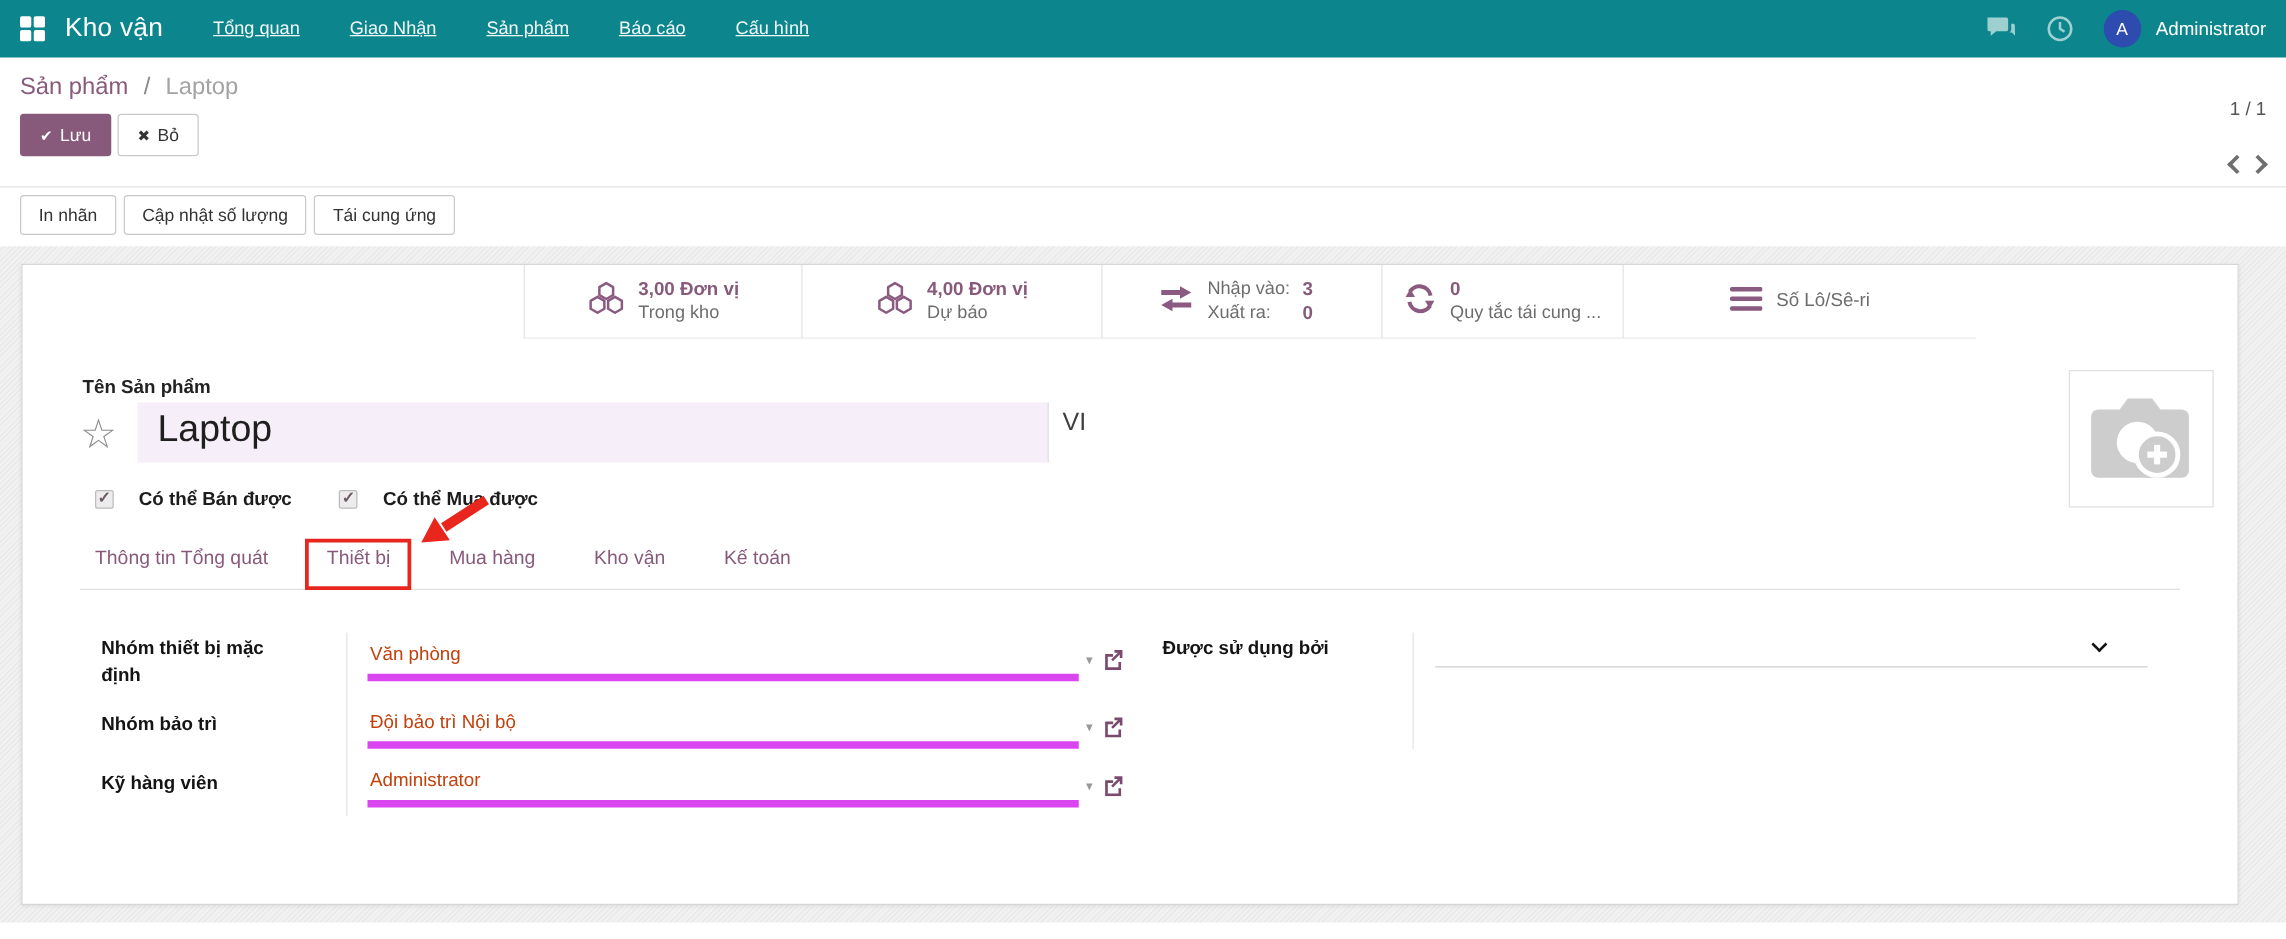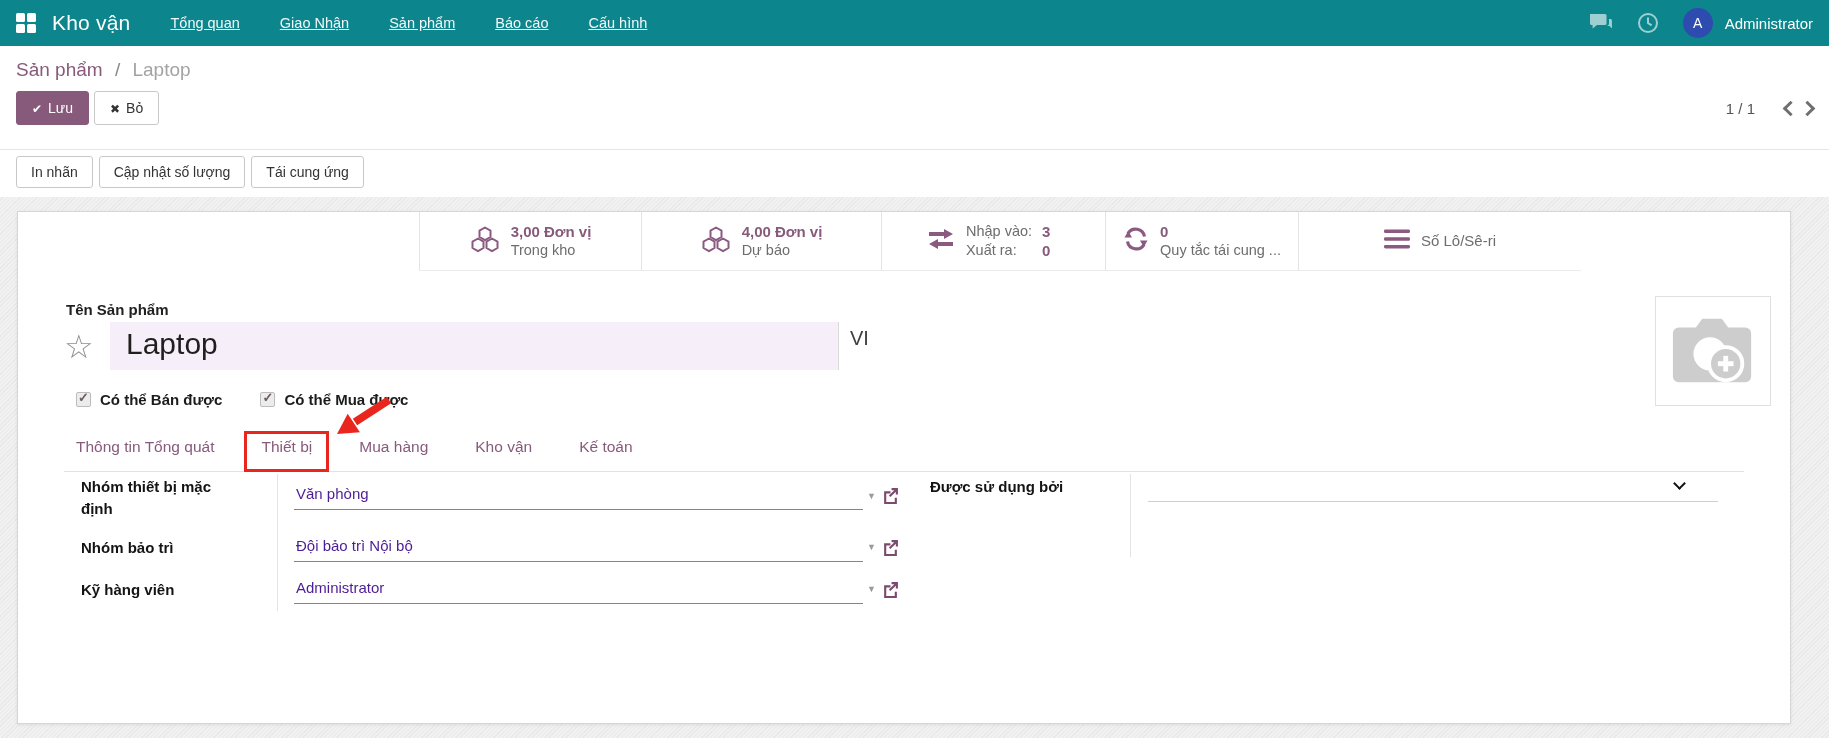--- a/index.html
+++ b/index.html
@@ -25,21 +25,21 @@
   
   .breadcrumb { padding:13px 16px 2px; font-size:19px; }
   .bc-parent { color:#875A7B; cursor:pointer; }
   .bc-sep { color:#888; margin:0 7px; }
   .bc-current { color:#a3a3a3; }
   .btnrow { display:flex; align-items:center; padding:7px 16px 0; height:43px; }
   .btn { font-size:14px; padding:8px 15px; border-radius:3px; border:1px solid #c9c9c9;
     background:#fff; color:#333; cursor:pointer; font-family:inherit; }
   .btn-save { background:#875A7B; border-color:#875A7B; color:#fff; margin-right:5px; }
   .btn .gl { margin-right:6px; font-size:12px; }
-  .pager { margin-left:auto; display:flex; align-items:center; gap:30px; }
+  .pager { margin-left:auto; display:flex; align-items:center; gap:30px;flex-direction:column; }
   .pager-count { font-size:15px; color:#555; }
   .chev { width:11px; height:11px; border-left:3px solid #6f6f6f;
     border-bottom:3px solid #6f6f6f; cursor:pointer; }
   .chev-left  { transform:rotate(45deg); }
   .chev-right { transform:rotate(225deg); margin-left:6px; }
   .cp-divider { border-top:1px solid #e4e4e4; margin-top:23px; }
   .toolbar { display:flex; gap:6px; padding:6px 16px 9px; }
   .toolbar .btn { padding:7px 14px; }
 
   
@@ -65,52 +65,52 @@
   .sheet-body { padding:30px 46px 0; }
   .name-label { font-size:15px; font-weight:700; color:#222; padding-left:2px; }
   .name-row { display:flex; align-items:stretch; margin-top:4px; }
   .star { width:46px; font-size:33px; color:#8f8f8f; display:flex; align-items:center;
     cursor:pointer; }
   .name-input { width:728px; background:#f6eef8; font-size:30px; color:#1f1f1f;
     padding:5px 16px 9px; cursor:text; }
   .vi-badge { border-left:1px solid #dadada; padding:5px 11px; font-size:20px;
     color:#404040; cursor:pointer; }
   .cb-row { display:flex; gap:38px; margin-top:21px; padding-left:12px; }
-  .cb-item { display:flex; align-items:center; gap:9px; cursor:pointer; }
+  .cb-item { display:flex; align-items:center; gap:20px; cursor:pointer; }
   .cb-box { width:15px; height:15px; background:#ececec; border:1px solid #bcbcbc;
     border-radius:2px; position:relative; }
   .cb-box::after { content:"\2713"; position:absolute; left:1px; top:-3px;
     font-size:13px; font-weight:700; color:#6d5a68; }
   .cb-label { font-size:15px; font-weight:700; color:#1c1c1c; }
 
   
   .tabs { display:flex; gap:47px; margin-top:18px; padding:12px 2px 0 12px;
     border-bottom:1px solid #e2e2e2; font-size:15.5px; color:#875A7B; }
   .tab { padding-bottom:15px; cursor:pointer; white-space:nowrap; }
   .tab-wrap { position:relative; }
   .red-box { position:absolute; left:-17px; right:-17px; top:-7px; bottom:-1px;
     border:3px solid #e9261d; }
   .red-arrow { position:absolute; left:64px; top:-44px; width:74px; height:46px; }
 
   
-  .fields { display:flex; }
+  .fields { display:flex; margin-top:32px; }
   .col { position:relative; }
   .col-left  { width:830px; padding-left:17px; }
   .col-right { flex:1; padding-left:36px; }
   .col-left::before  { content:""; position:absolute; left:213px; top:2px; bottom:6px;
     width:1px; background:#e3e3e3; }
   .col-right::before { content:""; position:absolute; left:236px; top:2px; bottom:60px;
     width:1px; background:#e3e3e3; }
   .f-row { display:flex; margin-bottom:13px; }
   .f-label { flex:0 0 196px; padding:4px 40px 0 0; font-size:15px; font-weight:700;
     color:#141414; line-height:1.45; }
   .col-right .f-label { flex:0 0 200px; padding-right:10px; }
   .f-ctrl { display:flex; align-items:center; margin-left:17px; }
-  .f-value { width:569px; font-size:15px; color:#4c1d95; padding:4px 2px 7px;
-    border-bottom:1px solid #d946ef; cursor:text; }
+  .f-value { width:569px; font-size:15px; color:#c2410c; padding:4px 2px 7px;
+    border-bottom:6px solid #d946ef; cursor:text; }
   .m2o-caret { font-size:9px; color:#9a9a9a; margin:0 6px 0 4px; }
   .ext-link { display:flex; cursor:pointer; }
   .select-box { flex:1; margin-left:18px; margin-right:26px; position:relative;
     height:30px; border-bottom:1px solid #cfcfcf; cursor:pointer; }
   .sel-chev { position:absolute; right:34px; top:7px; width:9px; height:9px;
     border-right:2px solid #111; border-bottom:2px solid #111; transform:rotate(45deg); }
 
   
   .img-box { position:absolute; left:1637px; top:84px; width:116px; height:110px;
     border:1px solid #e0e0e0; display:flex; align-items:center; justify-content:center;

